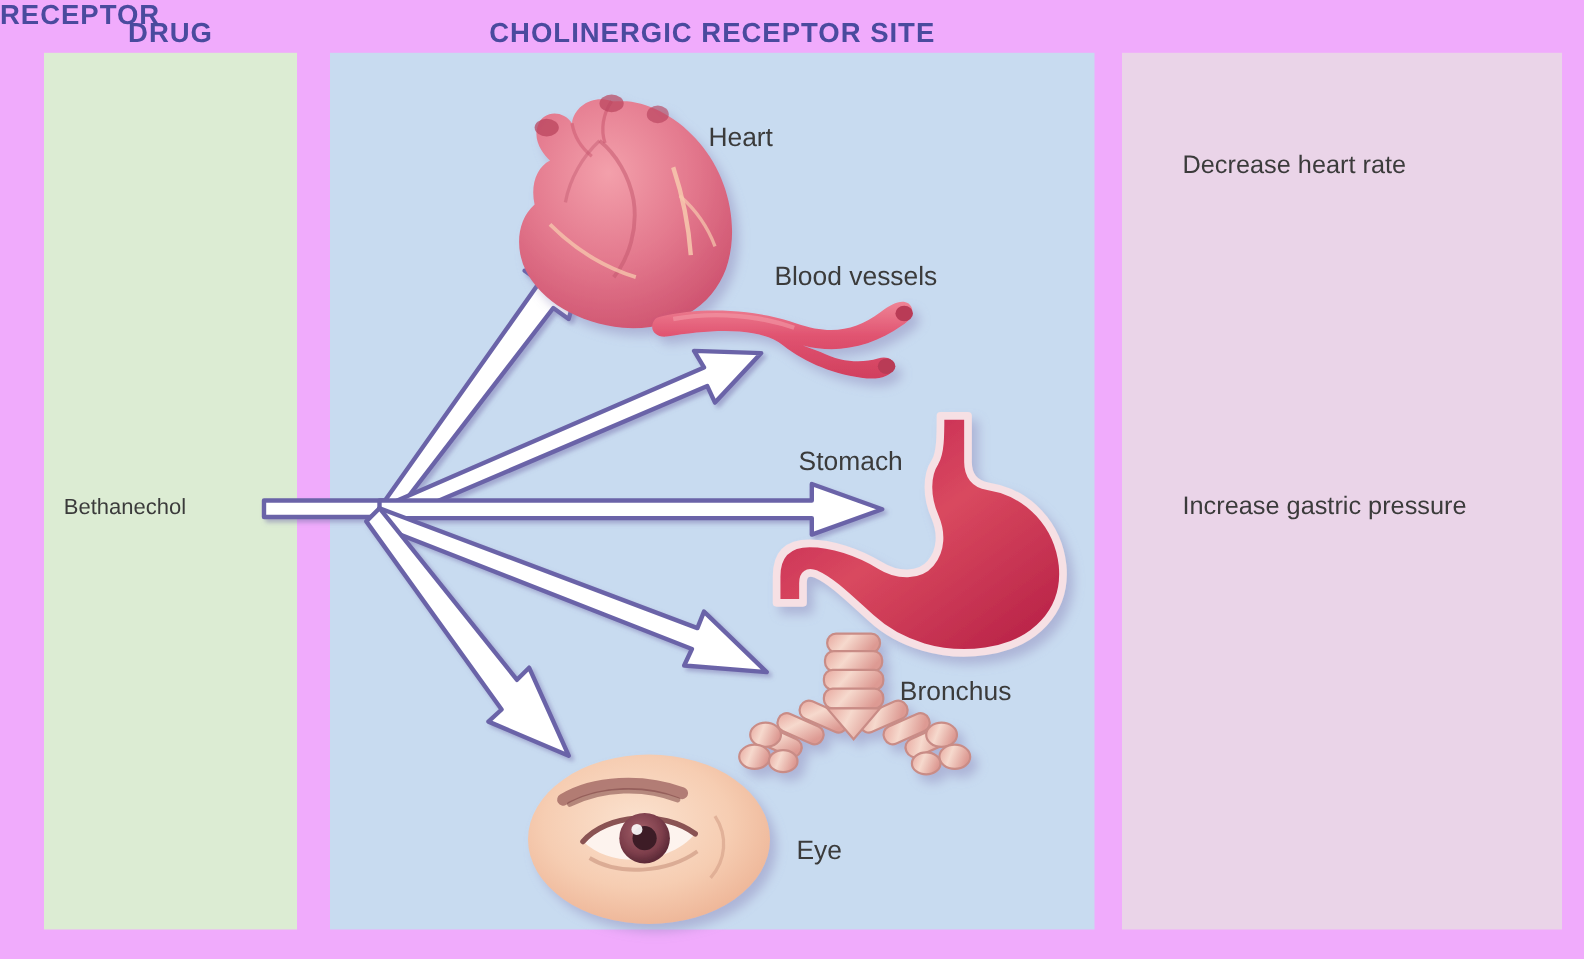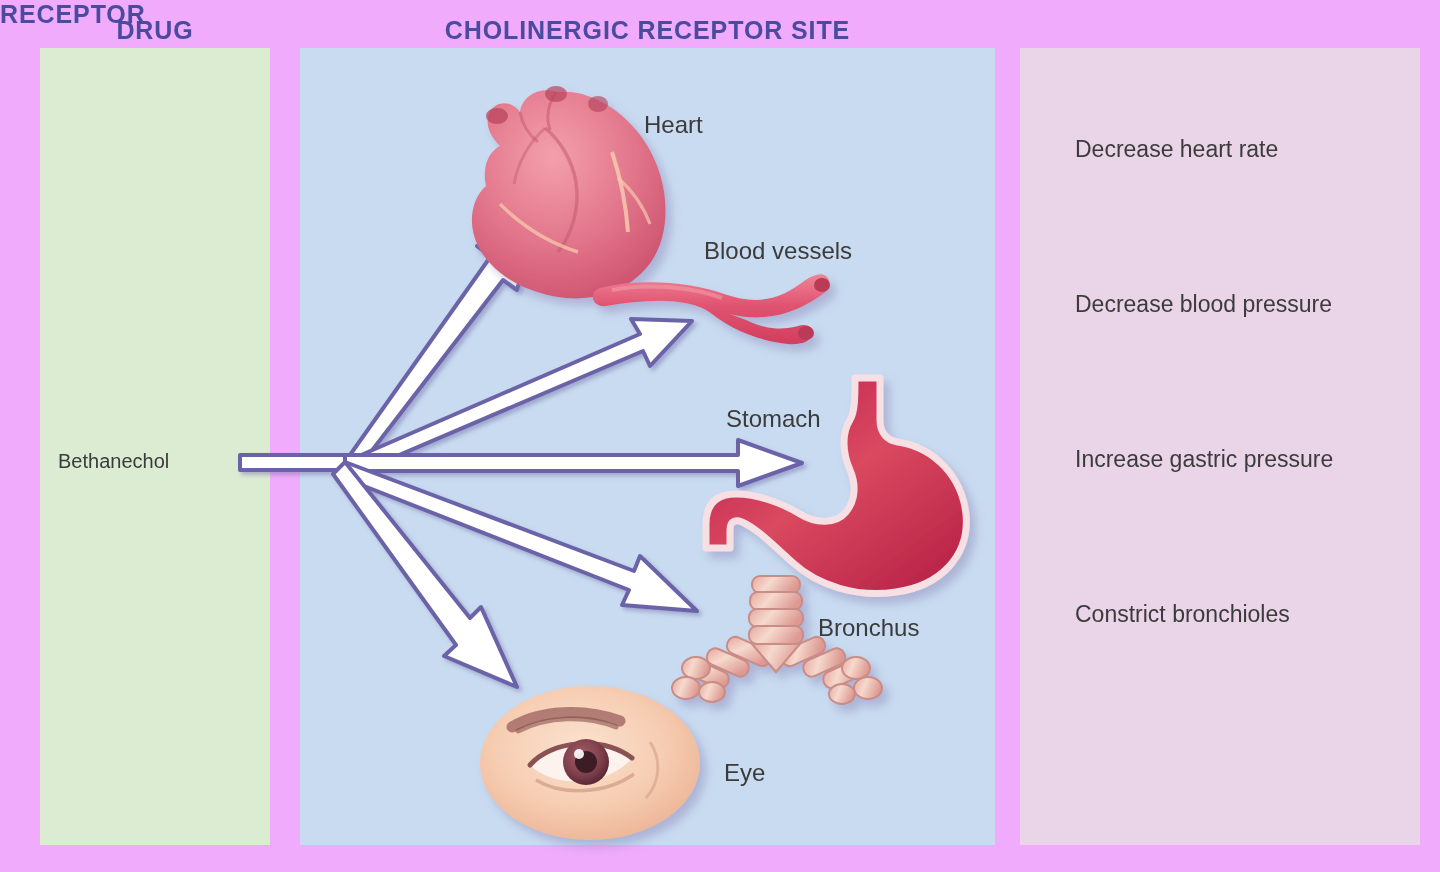--- a/index.html
+++ b/index.html
@@ -92,23 +92,21 @@
   <div class="col-header" id="header-site">CHOLINERGIC RECEPTOR SITE</div>
   <div class="col-header" id="header-responses">RECEPTOR</div>
 
   <div class="panel" id="panel-drug"></div>
   <div class="panel" id="panel-site"></div>
   <div class="panel" id="panel-responses"></div>
 
   <div class="body-text" id="drug-name">Bethanechol</div>
 
   <div class="body-text response-item" style="top:136px;">Decrease heart rate</div>
-  <div class="body-text response-item" style="top:291px;">Decrease blood pressure</div>
   <div class="body-text response-item" style="top:446px;">Increase gastric pressure</div>
-  <div class="body-text response-item" style="top:601px;">Constrict bronchioles</div>
 
   <svg id="svg-layer" viewBox="0 0 1440 872" xmlns="http://www.w3.org/2000/svg">
     <defs>
       <radialGradient id="gradHeart" cx="42%" cy="32%" r="72%">
         <stop offset="0%" stop-color="#f3a0ab"></stop>
         <stop offset="55%" stop-color="#e3788d"></stop>
         <stop offset="100%" stop-color="#cf5470"></stop>
       </radialGradient>
       <linearGradient id="gradVessel" x1="0" y1="0" x2="0" y2="1">
         <stop offset="0%" stop-color="#ef8496"></stop>

